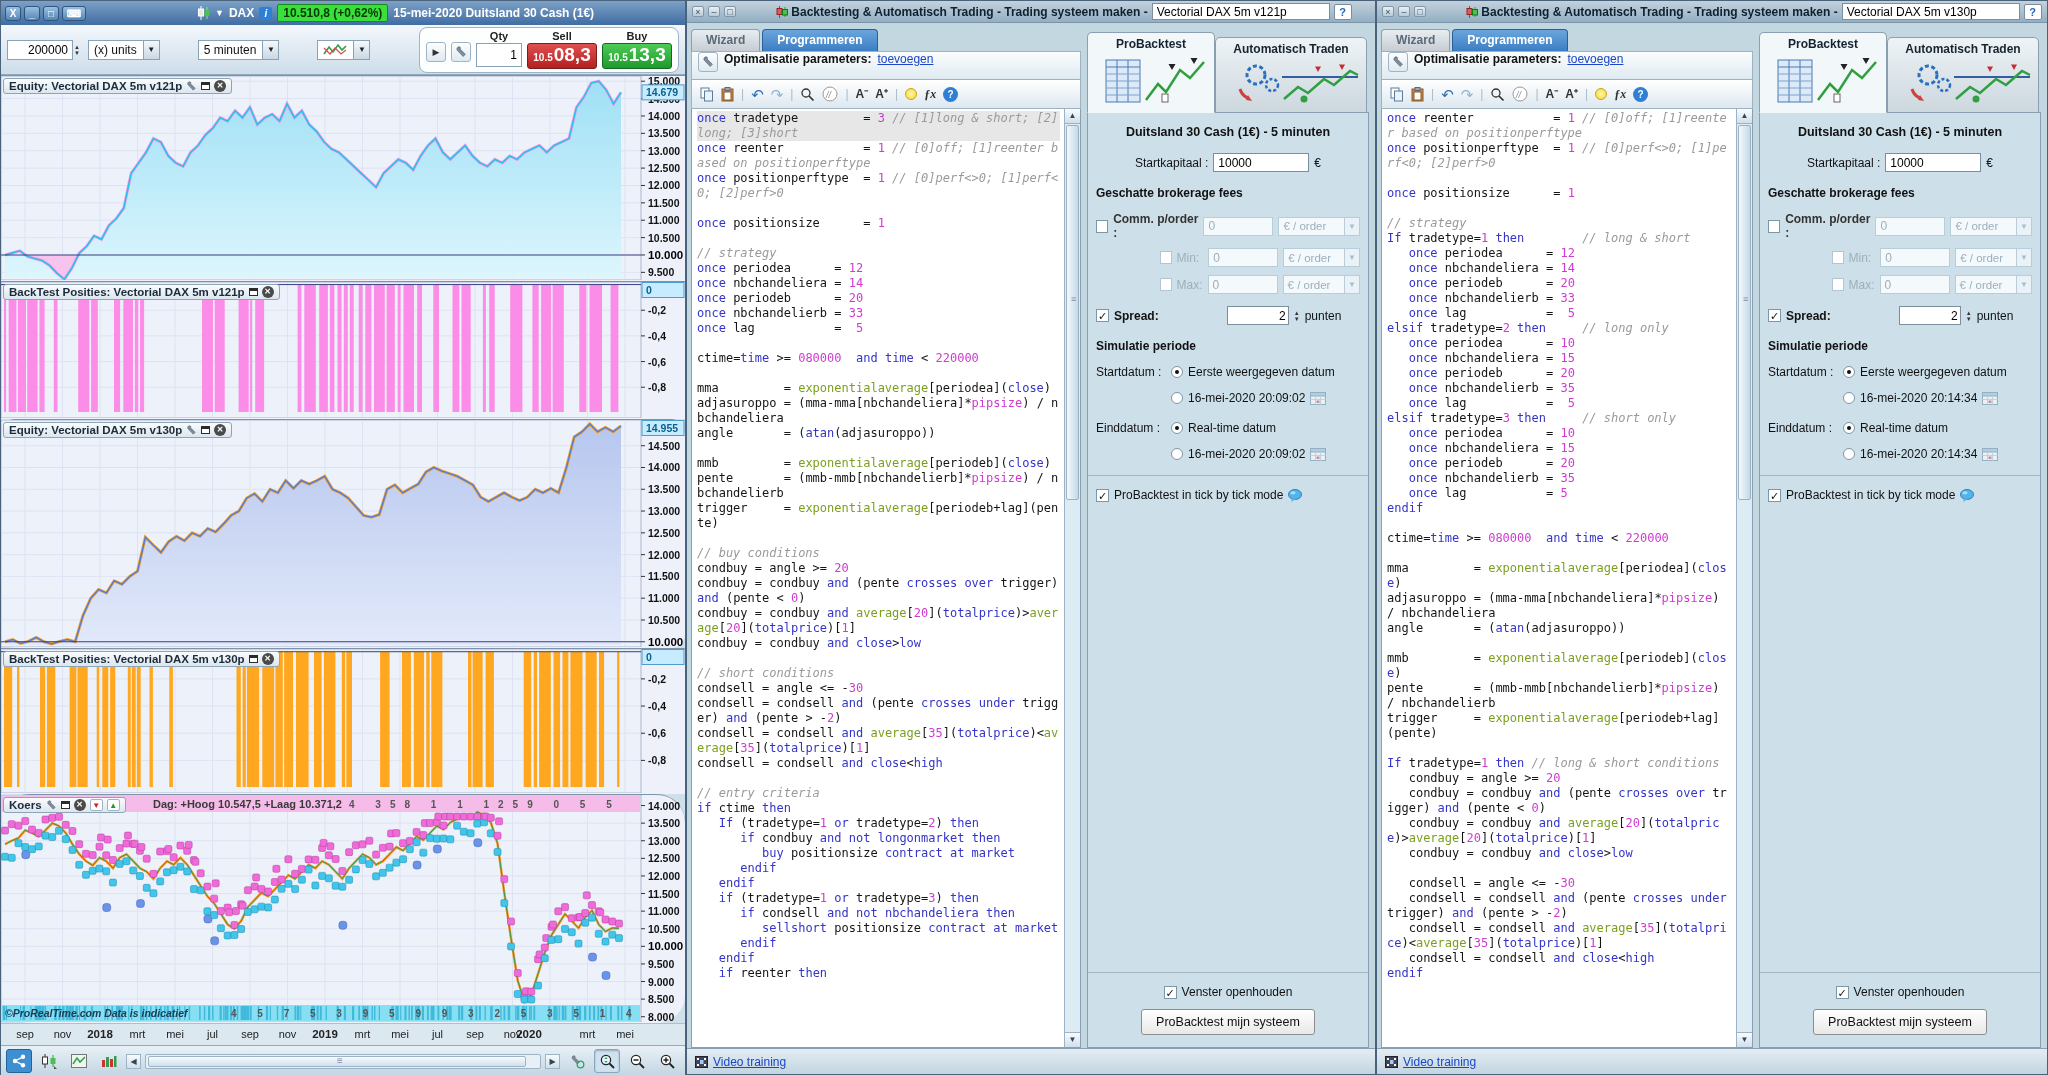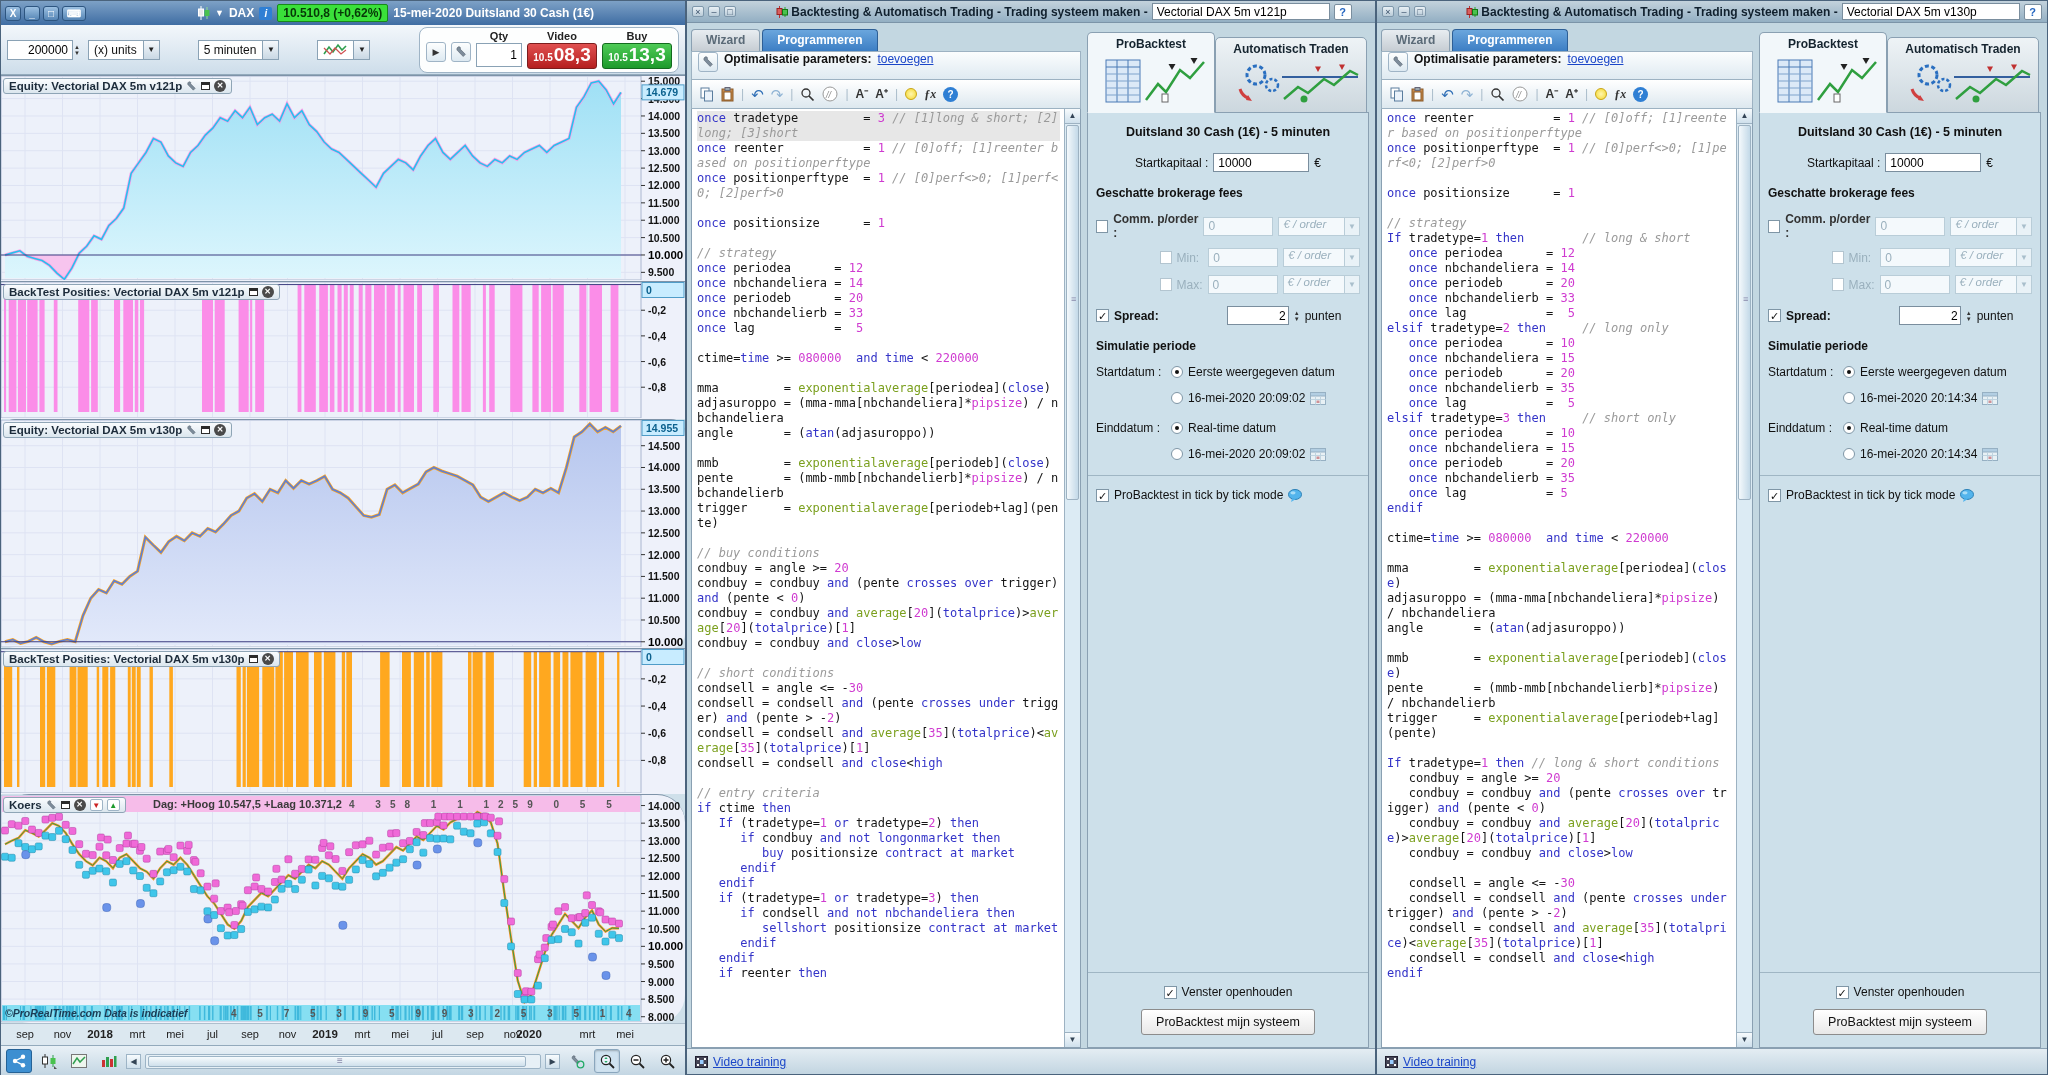--- a/index.html
+++ b/index.html
@@ -94,21 +94,21 @@
   .bigtab-label { font-weight:bold; font-size:12px; color:#15242f; margin-bottom:3px; }
   .pb-box { flex:1; border:1px solid #8aa0b2; background:#cde0ea; margin-top:-1px; display:flex; flex-direction:column; padding:8px 8px 10px; }
   .pb-title { text-align:center; font-weight:bold; font-size:12.5px; margin:4px 0 10px; }
   .pb-h { font-weight:bold; margin:10px 0 8px; }
   .row { display:flex; align-items:center; gap:5px; margin:4px 0; }
   .row.center { justify-content:center; }
   .kapinput { width:96px; height:19px; border:1px solid #7a8e9e; background:#fff; padding:0 4px; font-size:12px; }
   .cb { display:inline-block; width:13px; height:13px; background:#fff; border:1px solid #7f96a6; text-align:center; line-height:12px; font-size:11px; color:#111; }
   .cb.dim { border-color:#b3c5d0; }
   .dis-input { width:70px; height:19px; border:1px solid #b9cdd8; background:#f4f9fc; color:#9ab0bd; padding:0 4px; font-size:12px; }
-  .dis-select { width:88px; height:19px; border:1px solid #b9cdd8; background:#f4f9fc; color:#9ab0bd; display:inline-flex; justify-content:space-between; padding-left:4px; font-size:11.5px;font-style:italic; }
+  .dis-select { width:88px; height:19px; border:1px solid #b9cdd8; background:#f4f9fc; color:#9ab0bd; display:inline-flex; align-items:center; justify-content:space-between; padding-left:4px; font-size:11.5px; }
   .dis-select .ddb { width:15px; height:17px; border-left:1px solid #b9cdd8; text-align:center; font-size:8px; line-height:17px; color:#a9bfcc; background:#e9f2f7; }
   .numinput { width:62px; height:19px; border:1px solid #7a8e9e; background:#fff; text-align:right; padding:0 2px; font-size:12px; }
   .spready { display:inline-flex; flex-direction:column; font-size:6px; line-height:6px; color:#333; }
   .radio { display:inline-block; width:12px; height:12px; border-radius:50%; border:1px solid #7f96a6; background:#fff; position:relative; }
   .radio.on:after { content:""; position:absolute; inset:3px; border-radius:50%; background:#111; }
   .indent { margin-left:64px; }
   .hrline { border:none; border-top:1px solid #9fb6c4; margin:10px -8px 8px; }
   .spacerfx { flex:1; }
   .runbtn { display:block; margin:6px auto 2px; padding:5px 14px; background:linear-gradient(#ffffff,#e8e8e8); border:1px solid #8c8c8c; border-radius:3px; font-size:12.5px; color:#111; cursor:pointer; }
   .bt-status { height:26px; background:linear-gradient(#e4edf3,#c2d5e1); border-top:1px solid #8aa0b2; display:flex; align-items:center; gap:5px; padding:0 8px; }
@@ -171,21 +171,21 @@
       <span class="minisq" style="margin-top:12px;">
         <svg width="12" height="12">
             <path d="M3 1 C1.4 2.1 1.5 4.2 3.1 5.2 L8.2 10.5 L10.4 8.3 L5.2 3.1 C6.2 1.4 4.6 .3 3 1 Z" fill="#7d8c9a" stroke="#55616e" stroke-width=".6"></path>
           </svg>
       </span>
       <div>
         <div class="colhdr">Qty</div>
         <input class="inputbox" style="width: 46px; text-align: right; height: 24px;" value="1">
       </div>
       <div>
-        <div class="colhdr">Video</div>
+        <div class="colhdr">Sell</div>
         <button class="sellbtn">
             <span class="px-small">10.5</span>
             <span class="px-big">08,3</span>
           </button>
       </div>
       <div>
         <div class="colhdr">Buy</div>
         <button class="buybtn">
             <span class="px-small">10.5</span>
             <span class="px-big">13,3</span>

